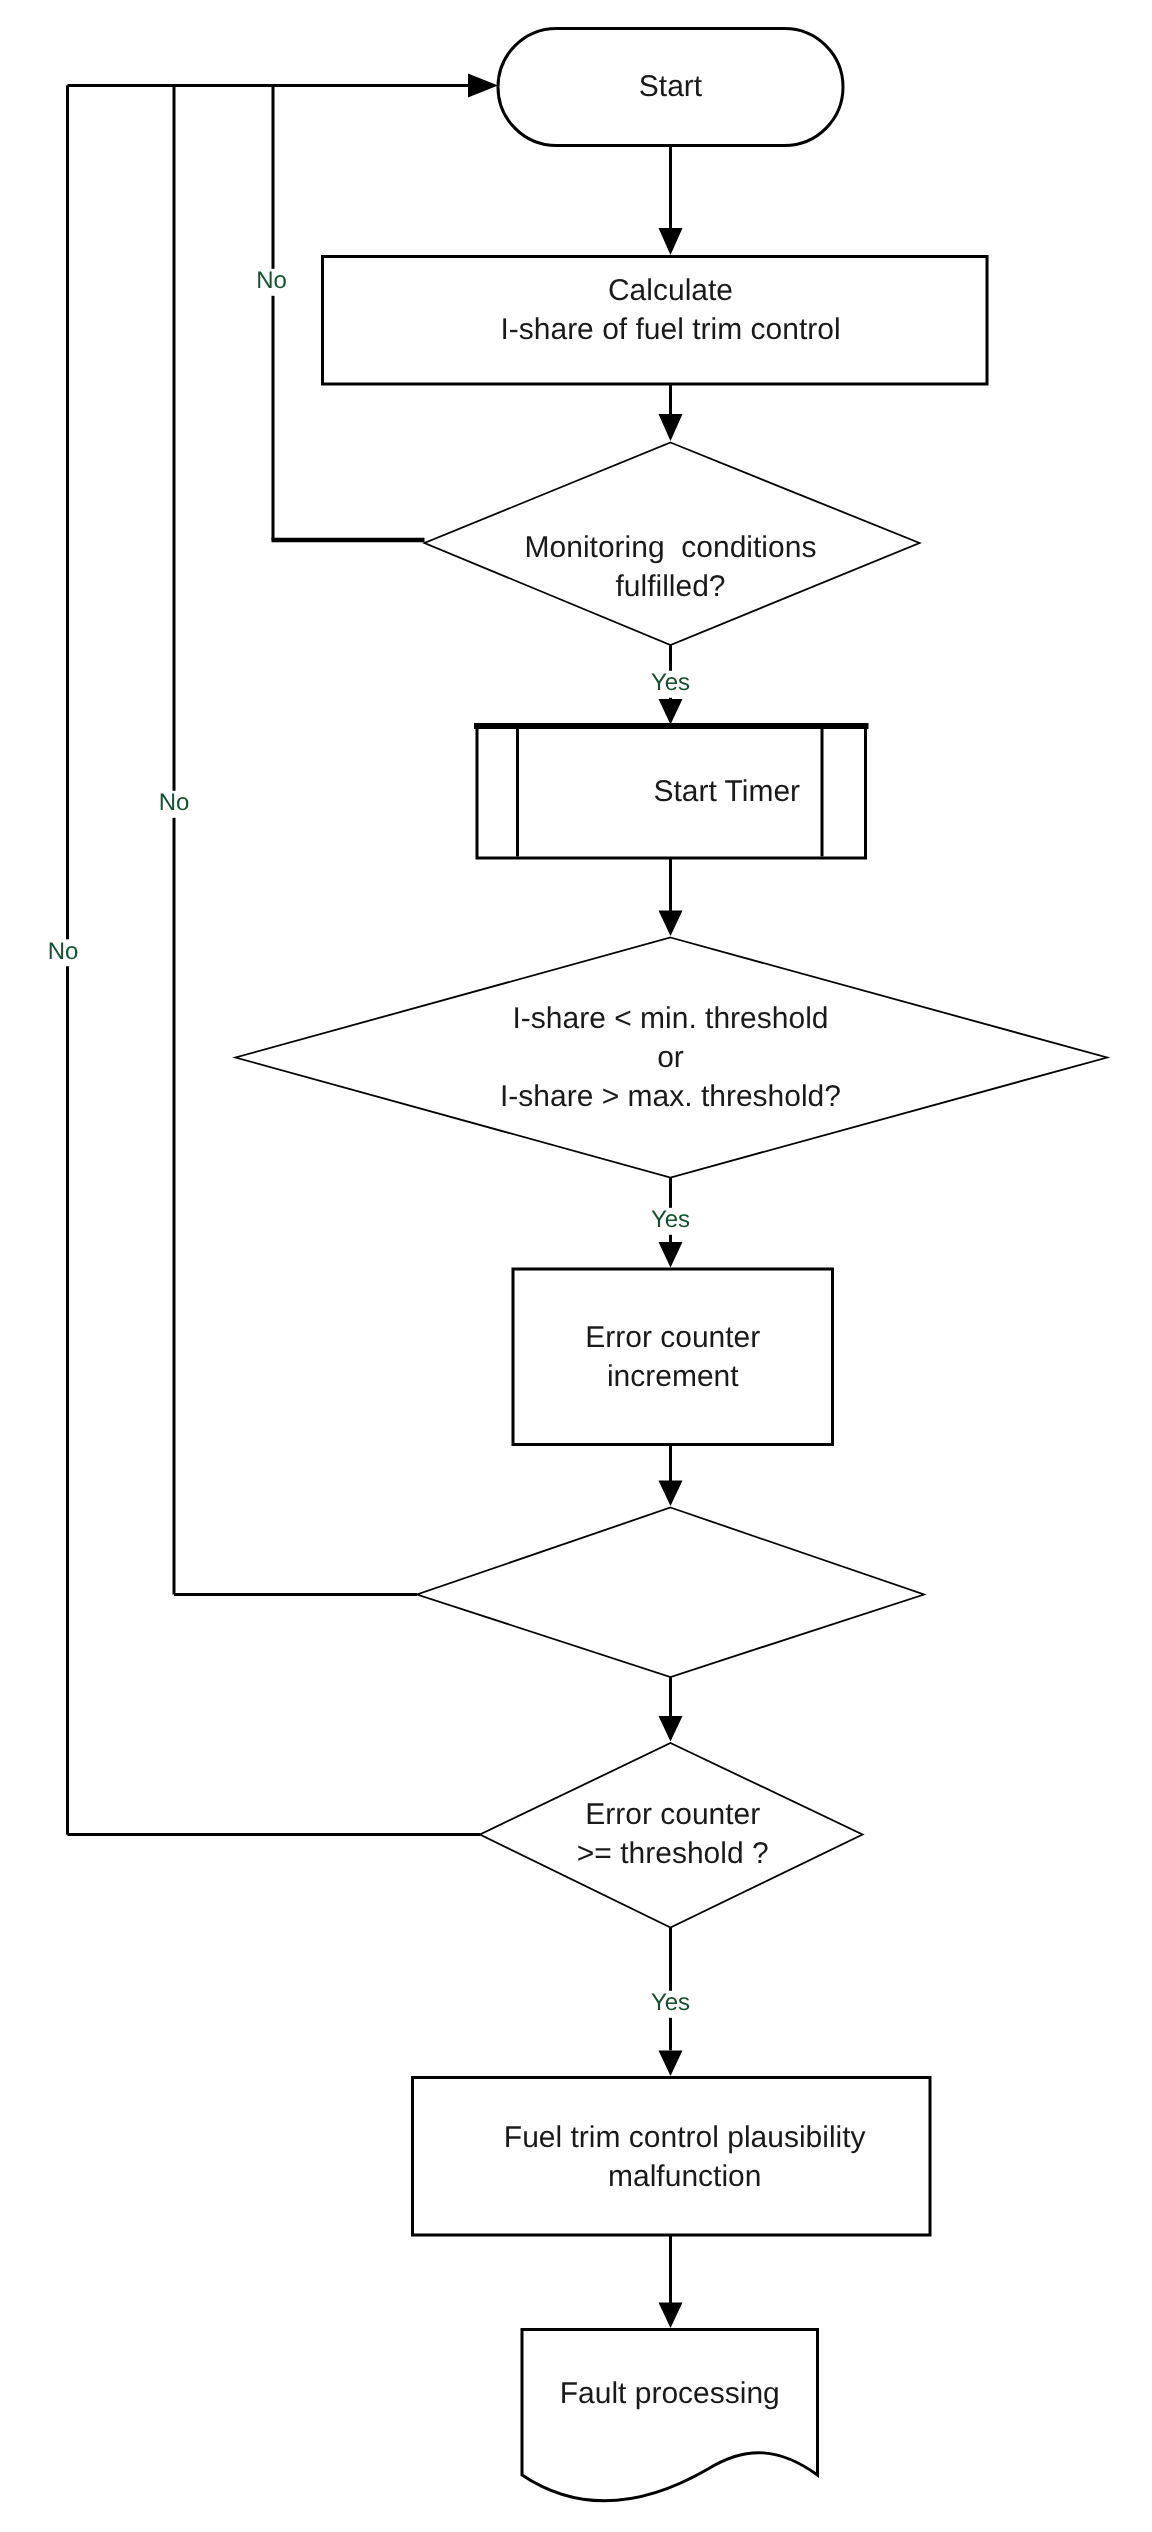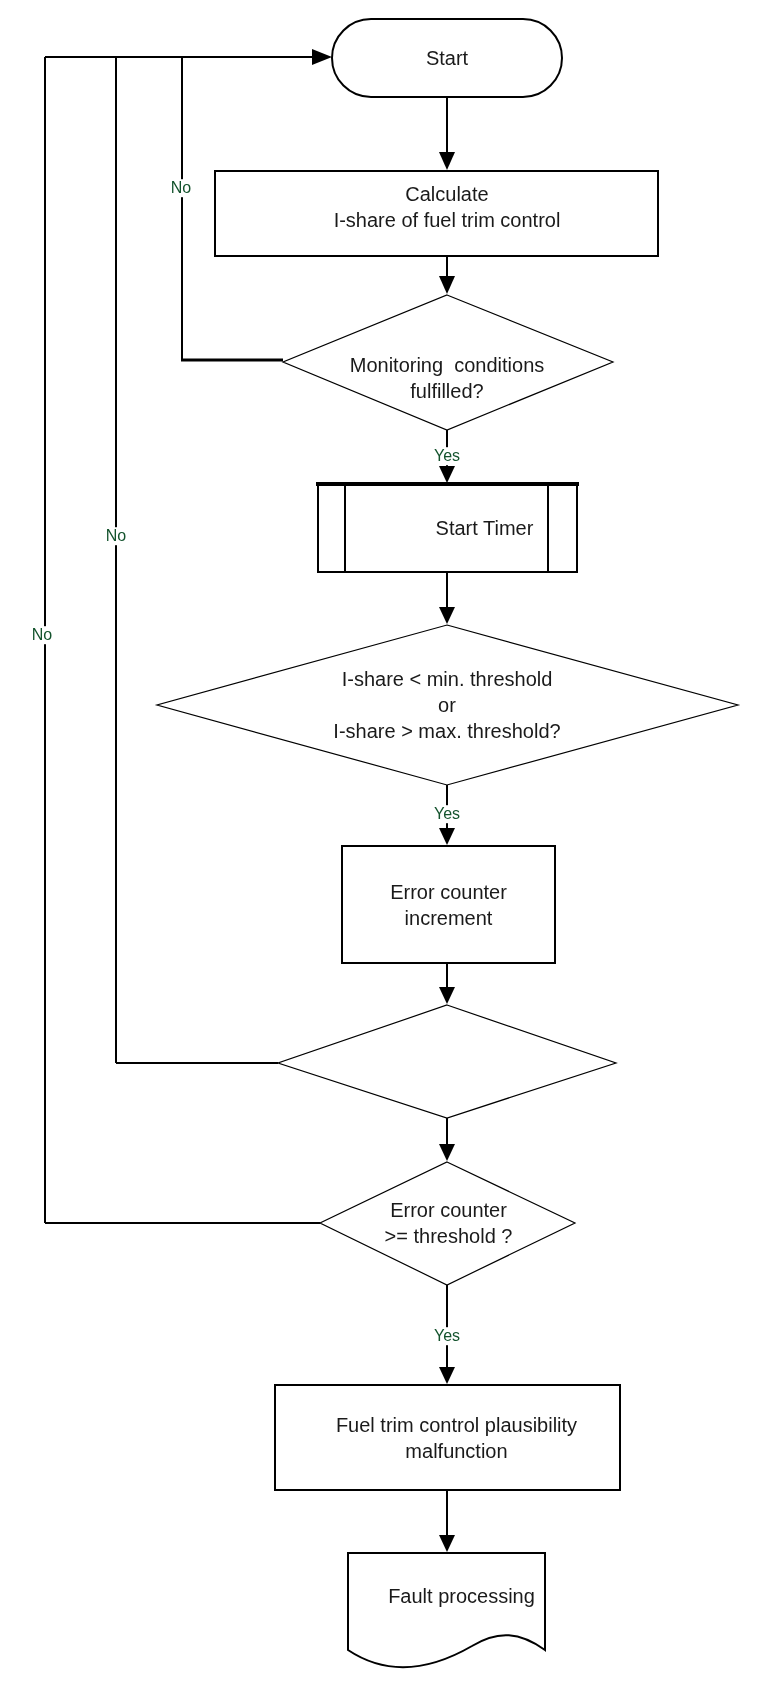--- a/index.html
+++ b/index.html
@@ -107,21 +107,21 @@
   <div class="node-label" style="left:342px; top:846px; width:213px; height:117px;">Error counter
 increment</div>
 
 
   <div class="node-label" style="left:322px; top:1180px; width:253px; height:86px;">Error counter
 &gt;= threshold ?</div>
 
   <div class="node-label" style="left:284px; top:1385px; width:345px; height:105px;">Fuel trim control plausibility
 malfunction</div>
 
-  <div class="node-label" style="left:348px; top:1560px; width:197px; height:72px;margin-left:15px;">Fault processing</div>
+  <div class="node-label" style="left:348px; top:1560px; width:197px; height:72px;">Fault processing</div>
 
   <div class="edge-label" style="left:447px; top:456px;">Yes</div>
 
   <div class="edge-label" style="left:447px; top:814px;">Yes</div>
 
   <div class="edge-label" style="left:447px; top:1336px;">Yes</div>
 
   <div class="edge-label" style="left:181px; top:188px;">No</div>
 
   <div class="edge-label" style="left:116px; top:536px;">No</div>

